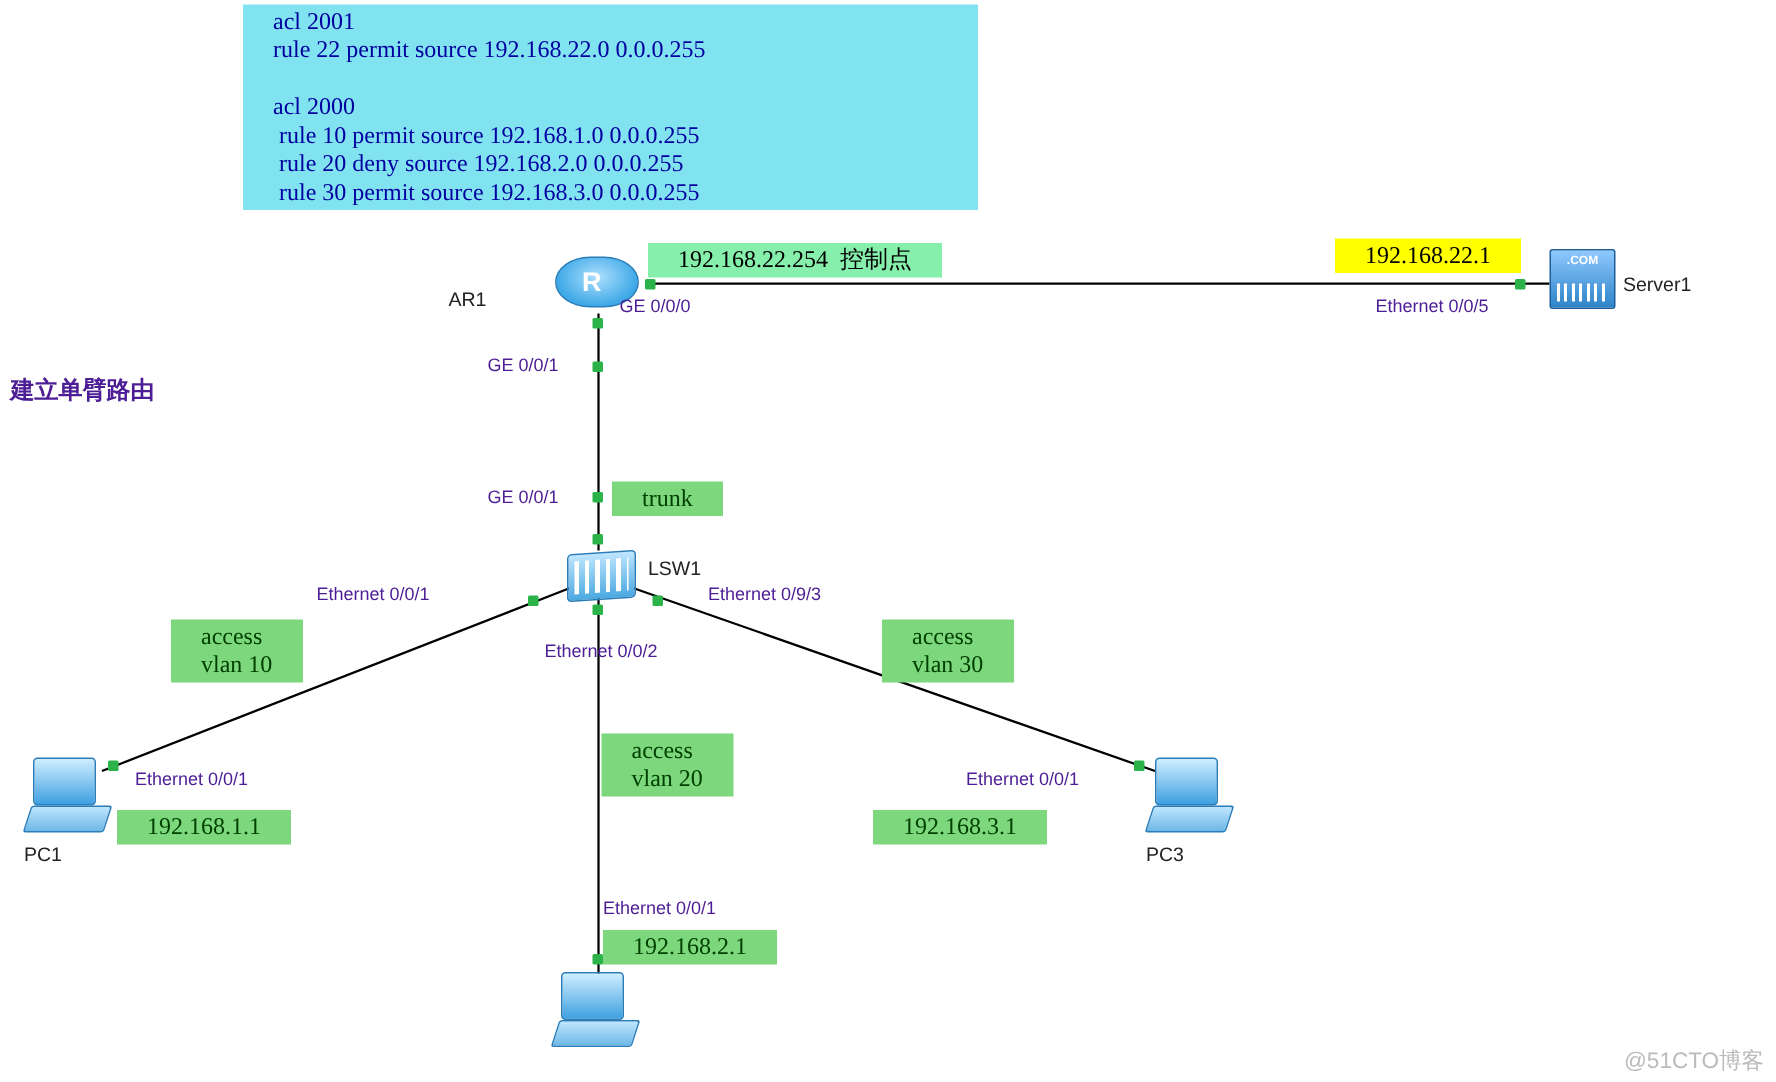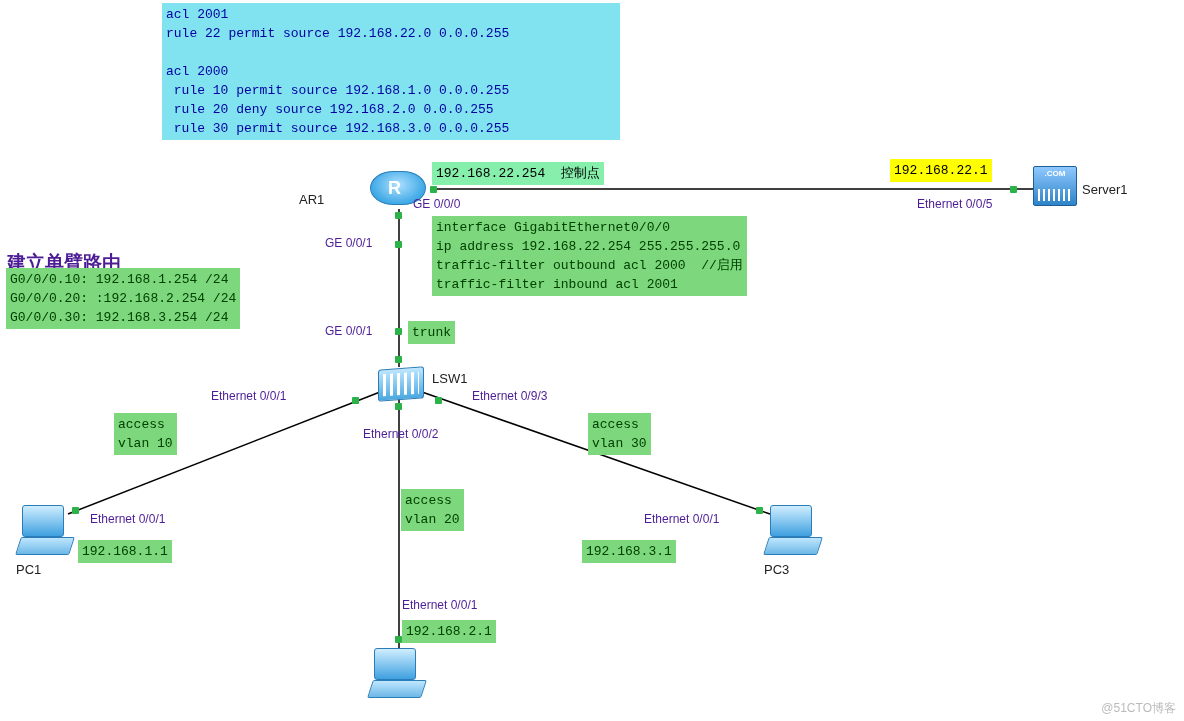--- a/index.html
+++ b/index.html
@@ -1,26 +1,26 @@
 <!DOCTYPE html>
 <html><head>
 <meta charset="utf-8">
 <style>
   html,body{margin:0;padding:0;width:1184px;height:721px;font-family:Arial,"Microsoft YaHei",sans-serif;font-size:13px;background:#fff;overflow:hidden}
   .canvas{position:relative;width:1184px;height:721px}
-  .box{position:absolute;padding:2px 4px;white-space:pre;font-family:Liberation Mono, monospace;font-size:13px;line-height:19px}
+  .box{position:absolute;padding:2px 20px;white-space:pre;font-family:Liberation Serif, serif;font-size:16px;line-height:19px}
   .cyan{background:#82e3f0;color:#0000a0}
   .green{background:#7dd87d;color:#004000}
   .red{background:#86efac;color:#000}
   .yellow{background:#ffff00;color:#000}
   .lbl{position:absolute;font-family:Arial,sans-serif;font-size:12px;color:#4c1d95;white-space:nowrap}
   .device-lbl{position:absolute;font-family:Arial,sans-serif;font-size:13px;color:#222}
   .dot{position:absolute;width:7px;height:7px;background:#2bb34a;border-radius:1px}
   svg.lines{position:absolute;left:0;top:0;width:1184px;height:721px;pointer-events:none}
-  .watermark{position:absolute;right:8px;bottom:4px;color:#bbb;font-size:12px}
+  .watermark{position:absolute;right:8px;bottom:4px;color:#bbb;font-size:15px}
   
   .router{position:absolute;width:54px;height:40px}
   .router .disk{width:54px;height:32px;background:radial-gradient(ellipse at 50% 40%,#aee0ff 0%,#3fa9e6 70%);border-radius:50%/60%;border:1px solid #2a7db8;position:relative;top:3px}
   .router .letter{position:absolute;left:18px;top:10px;color:#fff;font-size:18px;font-weight:bold}
   .switch{position:absolute;width:44px;height:30px;background:linear-gradient(#bfe6ff,#4aa8e0);border:1px solid #2a7db8;border-radius:3px;transform:skewY(-4deg)}
   .switch::after{content:"";position:absolute;left:4px;top:4px;right:4px;bottom:4px;background:repeating-linear-gradient(90deg,#fff 0 3px,transparent 3px 7px)}
   .pc{position:absolute;width:56px;height:54px}
   .pc .mon{width:40px;height:30px;background:linear-gradient(#cfeeff,#3fa0e0);border:1px solid #2a7db8;border-radius:3px;position:absolute;left:4px;top:0}
   .pc .base{width:52px;height:16px;background:linear-gradient(#bfe6ff,#6db8e6);border:1px solid #2a7db8;border-radius:2px;position:absolute;left:0;top:32px;transform:skewX(-18deg)}
   .server{position:absolute;width:42px;height:38px;background:linear-gradient(#8fc8ff,#2d84c8);border:1px solid #1f5f99;border-radius:2px}
@@ -45,29 +45,22 @@
 
 acl 2000
  rule 10 permit source 192.168.1.0 0.0.0.255
  rule 20 deny source 192.168.2.0 0.0.0.255
  rule 30 permit source 192.168.3.0 0.0.0.255</div>
 
   <div class="box red" style="left:432px;top:162px">192.168.22.254  控制点</div>
 
   <div class="box yellow" style="left:890px;top:159px">192.168.22.1</div>
 
-  <div class="box green" style="left:432px;top:216px">interface GigabitEthernet0/0/0
-ip address 192.168.22.254 255.255.255.0
-traffic-filter outbound acl 2000  //启用
-traffic-filter inbound acl 2001</div>
 
-  <div class="lbl" style="left:7px;top:250px;font-size:19px;font-weight:bold">建立单臂路由</div>
-  <div class="box green" style="left:6px;top:268px">G0/0/0.10: 192.168.1.254 /24
-G0/0/0.20: :192.168.2.254 /24
-G0/0/0.30: 192.168.3.254 /24</div>
+  <div class="lbl" style="left:7px;top:250px;font-size:16px;font-weight:bold">建立单臂路由</div>
 
   <div class="box green" style="left:408px;top:321px">trunk</div>
 
   <div class="box green" style="left:114px;top:413px">access
 vlan 10</div>
   <div class="box green" style="left:401px;top:489px">access
 vlan 20</div>
   <div class="box green" style="left:588px;top:413px">access
 vlan 30</div>
 

